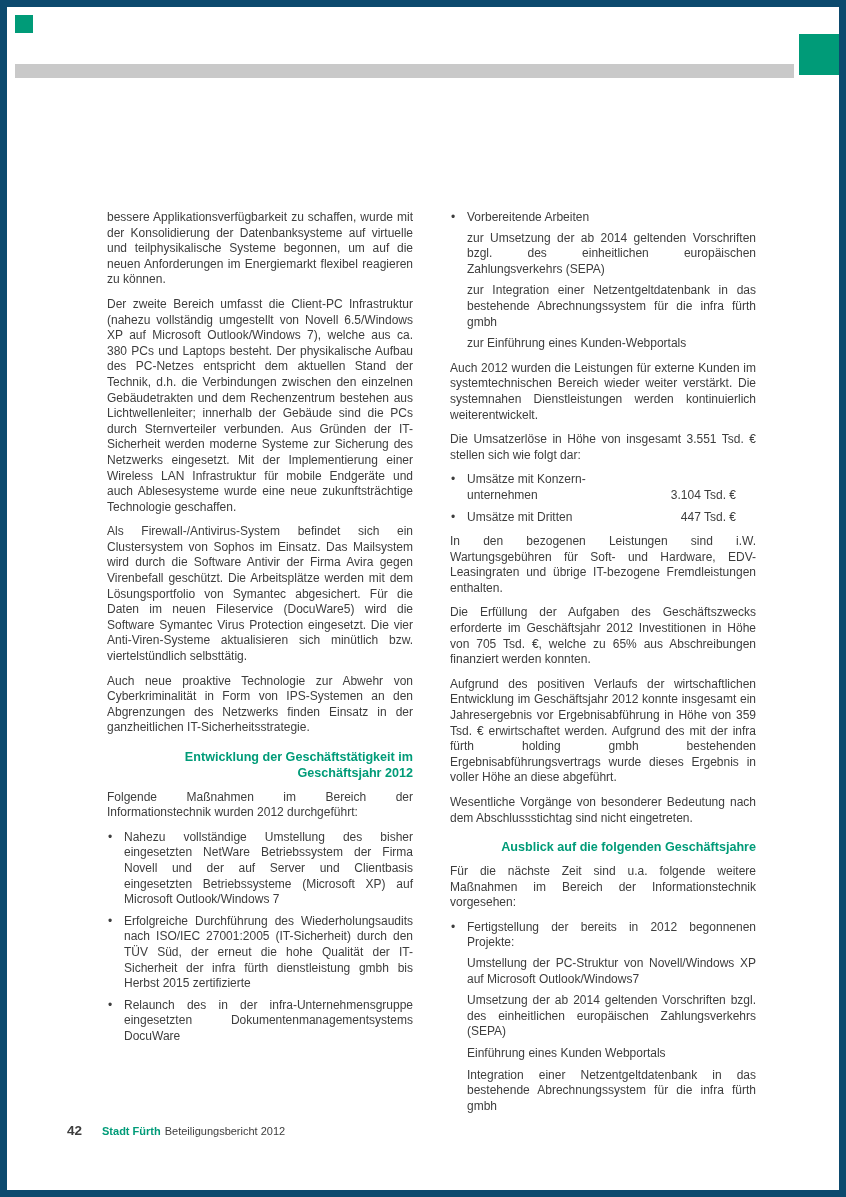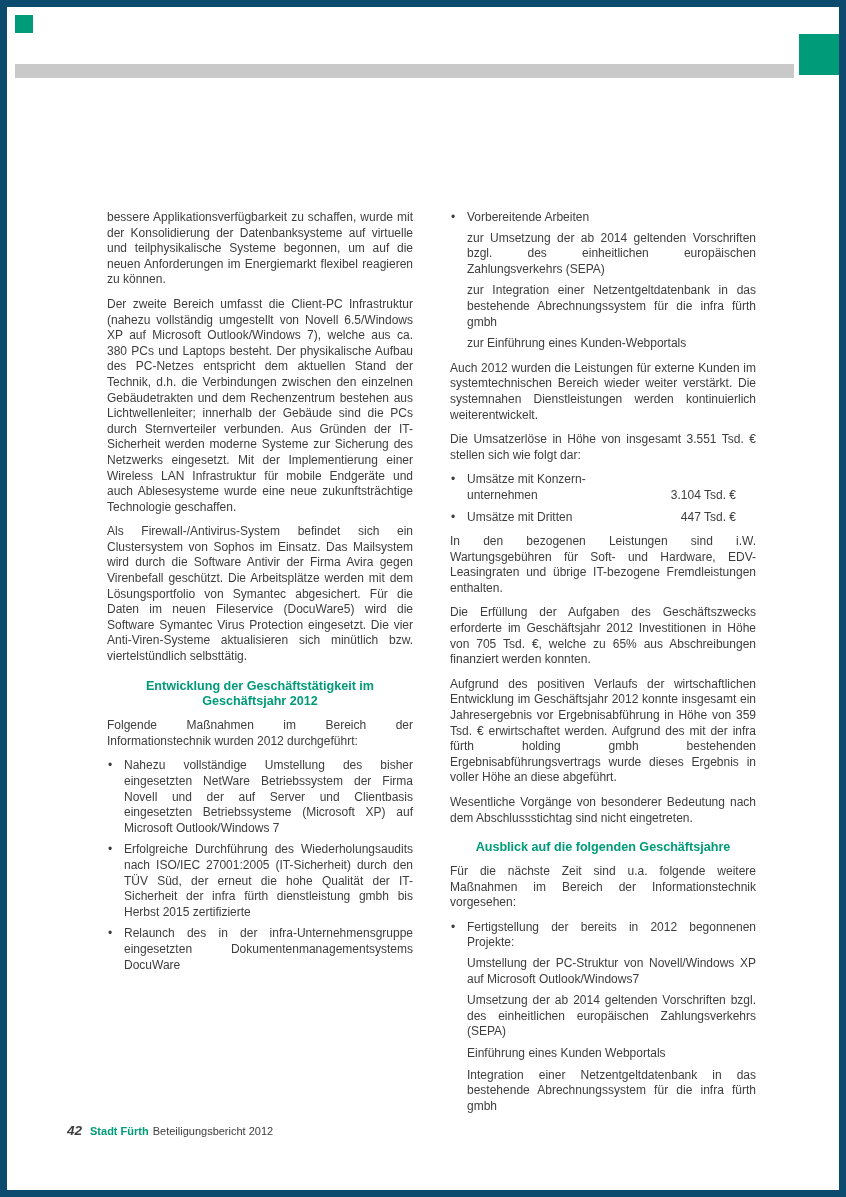--- a/index.html
+++ b/index.html
@@ -19,54 +19,55 @@
 
   
   .col { position:absolute; top:203px; width:306px; font-size:12px; line-height:15.6px; text-align:justify; hyphens:auto; }
   .col-left  { left:100px; }
   .col-right { left:443px; }
 
   p.para { margin-bottom:9px; }
 
   h2.section {
     color:var(--accent,#009b78); font-size:12.6px; line-height:15.8px;
-    font-weight:bold; text-align:center; margin:14px 0 8px 0; hyphens:auto;
+    font-weight:bold; text-align:right; margin:14px 0 8px 0; hyphens:auto;
   }
 
   ul.bullets { list-style:none; margin-bottom:9px; }
   ul.bullets li { position:relative; padding-left:17px; margin-bottom:6px; }
   ul.bullets li::before { content:"\2022"; position:absolute; left:1px; top:0; }
 
   .sub-block { padding-left:17px; margin-bottom:9px; margin-top:-1px; }
   .sub-block p { margin-bottom:6px; }
 
   .rev-list { margin-bottom:9px; }
   .rev-row { position:relative; padding-left:17px; margin-bottom:6px; display:flex; text-align:left; }
   .rev-row::before { content:"\2022"; position:absolute; left:1px; top:0; }
   .rev-label { white-space:pre-line; }
   .rev-amount { margin-left:auto; align-self:flex-end; padding-right:20px; white-space:nowrap; }
 
   
   .footer { position:absolute; left:60px; top:1116px; display:flex; align-items:baseline; font-size:11px; color:var(--text,#3d3d3d); }
-  .footer .page-num { font-weight:bold; font-size:13.5px; margin-right:8px;font-style:italic; }
+  .footer .page-num { font-weight:bold; font-size:13.5px; margin-right:20px; }
   .footer .brand { color:var(--accent,#009b78); font-weight:bold; margin-right:4px; }
 </style>
 </head>
 <body>
 
 <div class="page">
 
   <div class="corner-square"></div>
   <div class="top-bar"></div>
   <div class="top-right-square"></div>
 
   <div class="col col-left">
     <p class="para">bessere Applikationsverfügbarkeit zu schaffen, wurde mit der Konsolidierung der Datenbanksysteme auf virtuelle und teilphysikalische Systeme begonnen, um auf die neuen Anforderungen im Energiemarkt flexibel reagieren zu können.</p>
     <p class="para">Der zweite Bereich umfasst die Client-PC Infrastruktur (nahezu vollständig umgestellt von Novell 6.5/Windows XP auf Microsoft Outlook/Windows 7), welche aus ca. 380 PCs und Laptops besteht. Der physikalische Aufbau des PC-Netzes entspricht dem aktuellen Stand der Technik, d.h. die Verbindungen zwischen den einzelnen Gebäudetrakten und dem Rechenzentrum bestehen aus Lichtwellenleiter; innerhalb der Gebäude sind die PCs durch Sternverteiler verbunden. Aus Gründen der IT-Sicherheit werden moderne Systeme zur Sicherung des Netzwerks eingesetzt. Mit der Implementierung einer Wireless LAN Infrastruktur für mobile Endgeräte und auch Ablesesysteme wurde eine neue zukunftsträchtige Technologie geschaffen.</p>
     <p class="para">Als Firewall-/Antivirus-System befindet sich ein Clustersystem von Sophos im Einsatz. Das Mailsystem wird durch die Software Antivir der Firma Avira gegen Virenbefall geschützt. Die Arbeitsplätze werden mit dem Lösungsportfolio von Symantec abgesichert. Für die Daten im neuen Fileservice (DocuWare5) wird die Software Symantec Virus Protection eingesetzt. Die vier Anti-Viren-Systeme aktualisieren sich minütlich bzw. viertelstündlich selbsttätig.</p>
+    <p class="para">Auch neue proaktive Technologie zur Abwehr von Cyberkriminalität in Form von IPS-Systemen an den Abgrenzungen des Netzwerks finden Einsatz in der ganzheitlichen IT-Sicherheitsstrategie.</p>
 
     <h2 class="section">Entwicklung der Geschäftstätigkeit im Geschäftsjahr 2012</h2>
 
     <p class="para">Folgende Maßnahmen im Bereich der Informationstechnik wurden 2012 durchgeführt:</p>
 
     <ul class="bullets">
       <li>Nahezu vollständige Umstellung des bisher eingesetzten NetWare Betriebssystem der Firma Novell und der auf Server und Clientbasis eingesetzten Betriebssysteme (Microsoft XP) auf Microsoft Outlook/Windows 7</li>
       <li>Erfolgreiche Durchführung des Wiederholungsaudits nach ISO/IEC 27001:2005 (IT-Sicherheit) durch den TÜV Süd, der erneut die hohe Qualität der IT-Sicherheit der infra fürth dienstleistung gmbh bis Herbst 2015 zertifizierte</li>
       <li>Relaunch des in der infra-Unternehmensgruppe eingesetzten Dokumentenmanagementsystems DocuWare</li>
     </ul>

